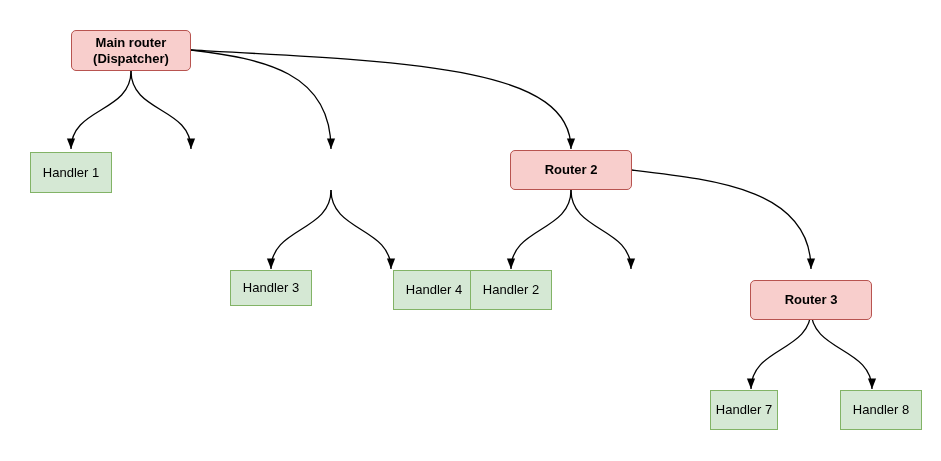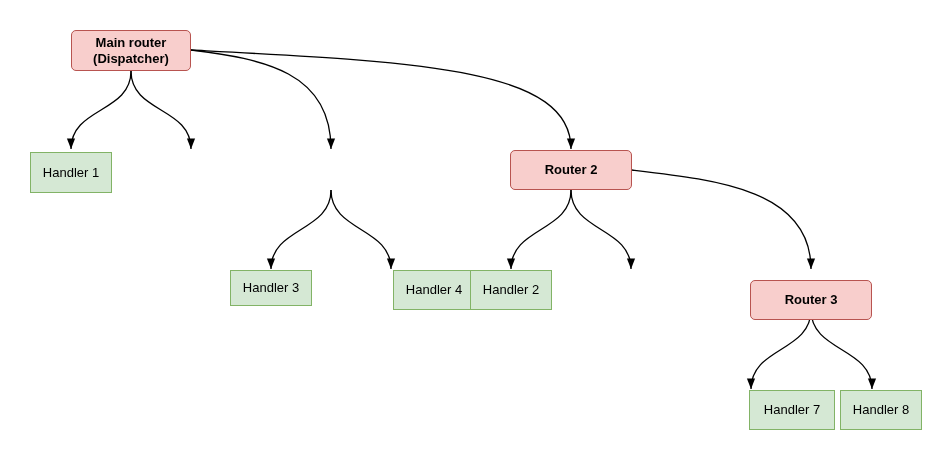--- a/index.html
+++ b/index.html
@@ -56,21 +56,21 @@
   .n-main { left: 71px;  top: 30px;  width: 120px; height: 41px; }
   .n-h1   { left: 30px;  top: 152px; width: 82px;  height: 41px; }
   .n-h2   { left: 150px; top: 150px; width: 82px;  height: 40px; }
   .n-r1   { left: 270px; top: 150px; width: 122px; height: 40px; }
   .n-r2   { left: 510px; top: 150px; width: 122px; height: 40px; }
   .n-h3   { left: 230px; top: 270px; width: 82px;  height: 36px; }
   .n-h4   { left: 361px; top: 270px; width: 82px;  height: 40px; margin-left: 32px; }
   .n-h5   { left: 470px; top: 270px; width: 82px;  height: 40px; }
   .n-h6   { left: 590px; top: 270px; width: 82px;  height: 40px; }
   .n-r3   { left: 750px; top: 270px; width: 122px; height: 40px; margin-top: 10px; }
-  .n-h7   { left: 710px; top: 390px; width: 86px;  height: 40px; margin-left: 39px; }
+  .n-h7   { left: 710px; top: 390px; width: 68px;  height: 40px; }
   .n-h8   { left: 831px; top: 390px; width: 82px;  height: 40px; margin-left: 9px; }
 </style>
 </head>
 <body>
 
 <div class="canvas">
 
   <svg class="edges" viewBox="0 0 941 461">
     <defs>
       <marker id="arrow" viewBox="0 0 10 10" refX="9" refY="5" markerWidth="9" markerHeight="9" orient="auto">

